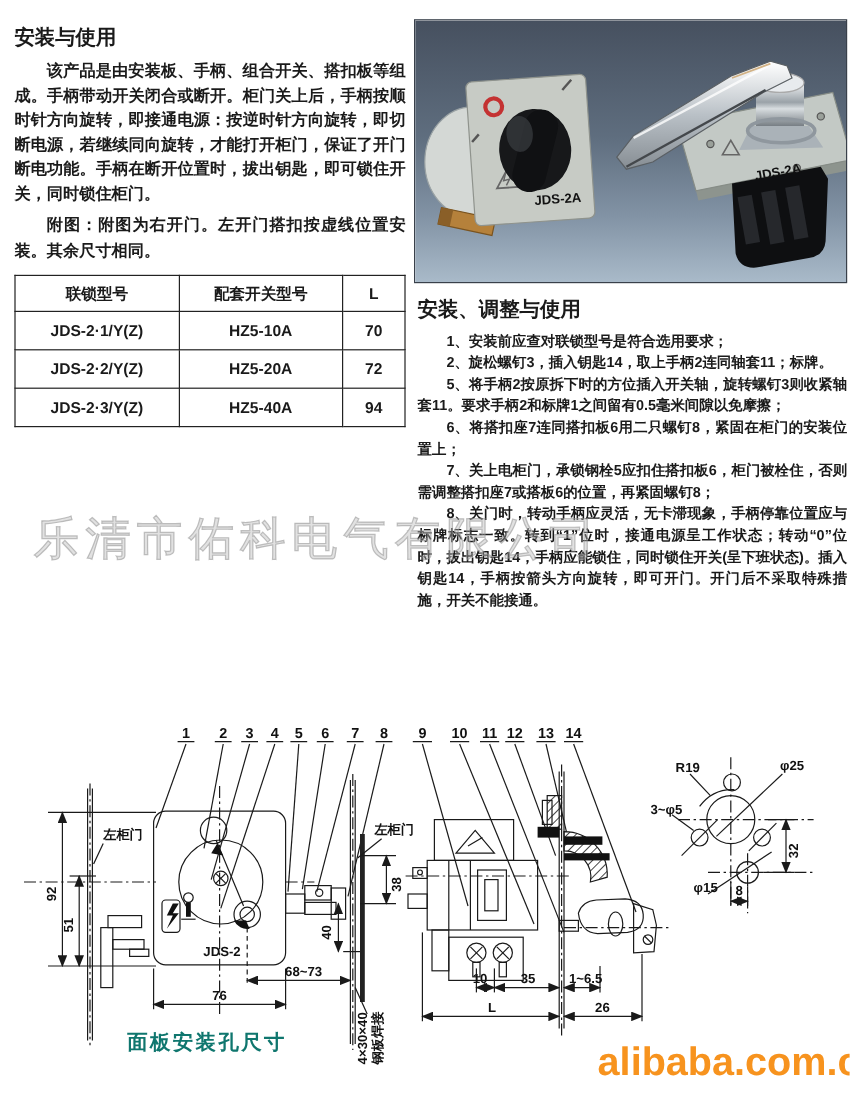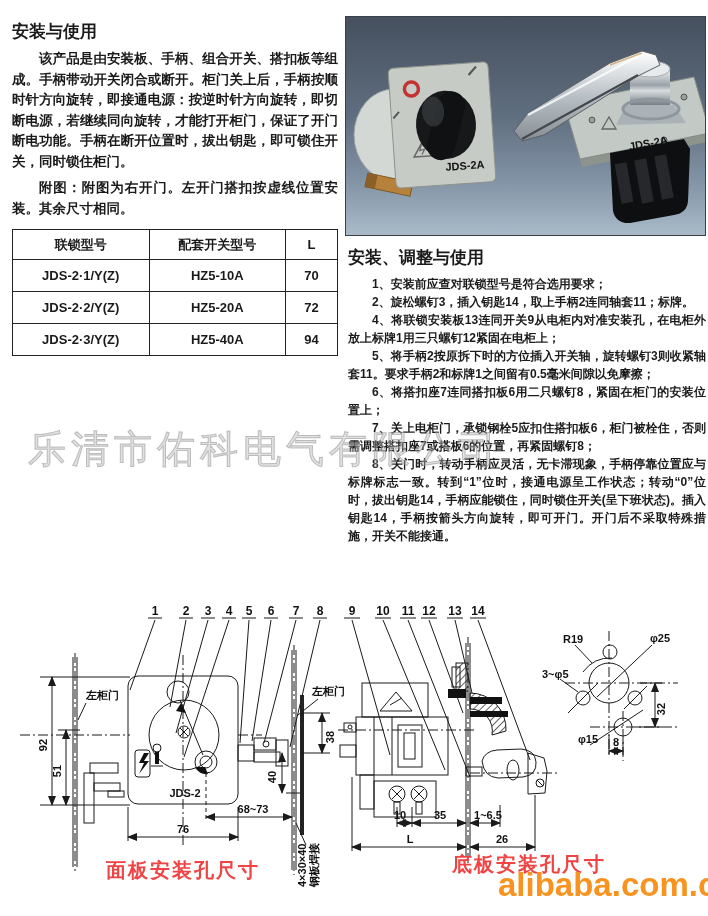--- a/index.html
+++ b/index.html
@@ -22,21 +22,21 @@
     border:1.5px solid #222;text-align:center;font-size:13px;font-weight:bold;
     height:31px;padding:0 2px;}
   table.models th{height:29px;}
   .c1{width:42%;} .c2{width:42%;font-family:Liberation Serif, serif;} .c3{width:16%;}
   
   .photo{position:absolute;left:345px;top:16px;width:361px;height:220px;
     border:1px solid #39404a;box-sizing:border-box;}
   
   .drawings{position:absolute;left:0;top:595px;width:708px;height:321px;}
   .caption{position:absolute;font-family:"Liberation Serif","DejaVu Serif",serif;
-    font-size:20px;font-weight:bold;letter-spacing:2px;color:#ef4444;}
+    font-size:17px;font-weight:bold;letter-spacing:2px;color:#0f766e;}
   .cap-panel{left:106px;top:262px;}
   .cap-base{left:452px;top:256px;}
   svg text{font-family:"Liberation Sans","DejaVu Sans",sans-serif;}
   .dt{font-size:11px;font-weight:bold;fill:#111;}
   .nm{font-size:12px;font-weight:bold;fill:#111;}
   .lbl{font-size:11px;font-weight:bold;fill:#111;}
   
   .wm-company{position:absolute;left:28px;top:424px;width:698px;white-space:nowrap;
     font-family:"Liberation Serif","DejaVu Serif",serif;font-size:38px;letter-spacing:5px;
     color:rgba(175,175,175,0.38);-webkit-text-stroke:1px rgba(145,145,145,0.55);
@@ -146,21 +146,20 @@
     <polygon points="88,104 102,104 95,92" fill="none" stroke="#666" stroke-width="1.3"></polygon>
     <text x="135" y="122" class="lbl" font-size="9" fill="#4a4e48" transform="rotate(-10 135 122)" text-anchor="middle">JDS-2A</text>
   </g>
 </svg>
 </div>
 
 <div class="rightcol">
   <h2 class="sec2" style="margin-top:0">安装、调整与使用</h2>
   <p class="item">1、安装前应查对联锁型号是符合选用要求；</p>
   <p class="item">2、旋松螺钉3，插入钥匙14，取上手柄2连同轴套11；标牌。</p>
-  <p class="item">4、将联锁安装板13连同开关9从电柜内对准安装孔，在电柜外放上标牌1用三只螺钉12紧固在电柜上；</p>
   <p class="item">5、将手柄2按原拆下时的方位插入开关轴，旋转螺钉3则收紧轴套11。要求手柄2和标牌1之间留有0.5毫米间隙以免摩擦；</p>
   <p class="item">6、将搭扣座7连同搭扣板6用二只螺钉8，紧固在柜门的安装位置上；</p>
   <p class="item">7、关上电柜门，承锁钢栓5应扣住搭扣板6，柜门被栓住，否则需调整搭扣座7或搭板6的位置，再紧固螺钉8；</p>
   <p class="item">8、关门时，转动手柄应灵活，无卡滞现象，手柄停靠位置应与标牌标志一致。转到“1”位时，接通电源呈工作状态；转动“0”位时，拔出钥匙14，手柄应能锁住，同时锁住开关(呈下班状态)。插入钥匙14，手柄按箭头方向旋转，即可开门。开门后不采取特殊措施，开关不能接通。</p>
 </div>
 
 <div class="drawings">
 <svg width="708" height="321" viewBox="0 0 708 321" fill="none" stroke="#1a1a1a" stroke-width="1">
   <defs>
     <marker id="ah" markerWidth="10" markerHeight="8" refX="9" refY="4" orient="auto-start-reverse">
@@ -399,17 +398,16 @@
     <text x="563" y="48" class="dt">R19</text>
     <text x="650" y="47" class="dt">φ25</text>
     <text x="542" y="83" class="dt">3~φ5</text>
     <text x="578" y="148" class="dt">φ15</text>
     <text x="665" y="114" class="dt" text-anchor="middle" transform="rotate(-90 665 114)">32</text>
     <text x="616" y="151" class="dt" text-anchor="middle">8</text>
   </g>
 </svg>
 
   <div class="caption cap-panel">面板安装孔尺寸</div>
-  <div class="caption cap-base">底板安装孔尺寸</div>
 </div>
 
 <div class="wm-company">乐清市佑科电气有限公司</div>
 <div class="wm-alibaba">alibaba.com.cn</div>
 
 </body></html>

